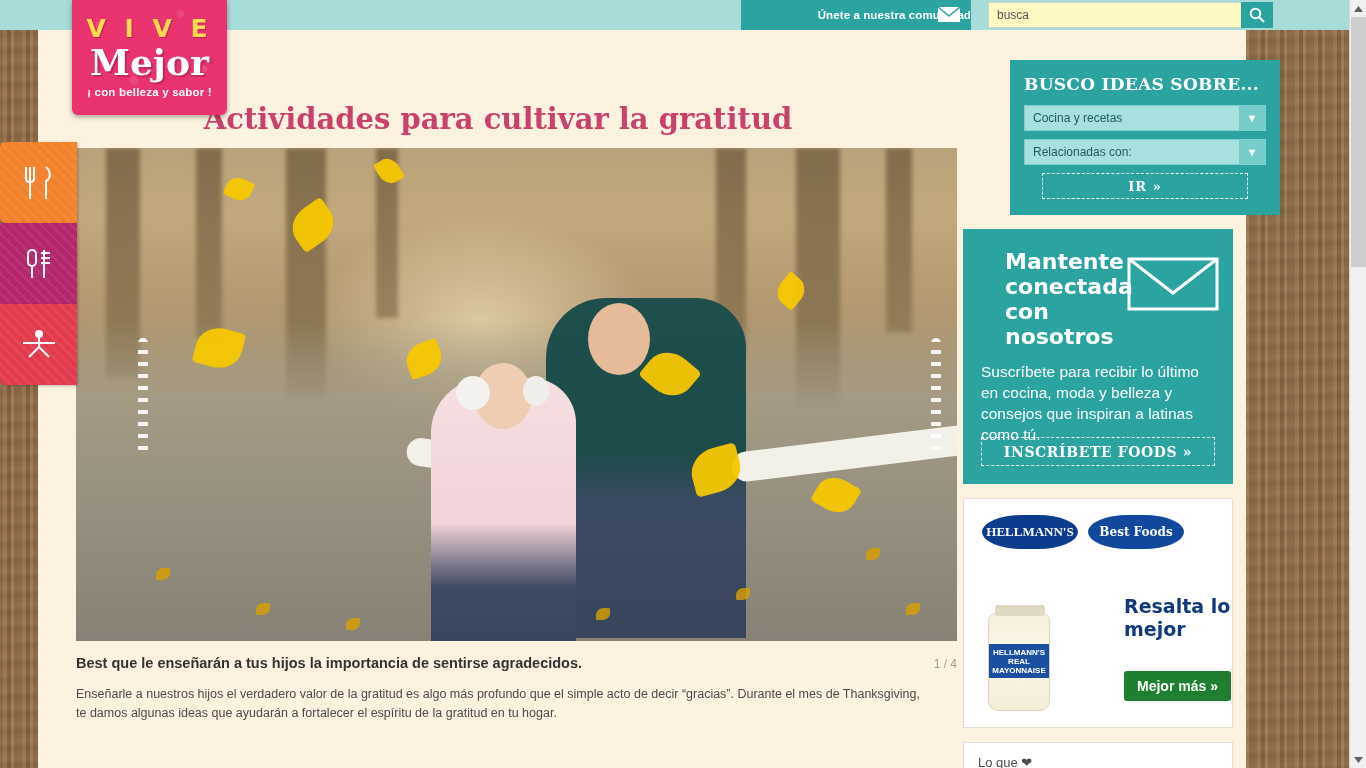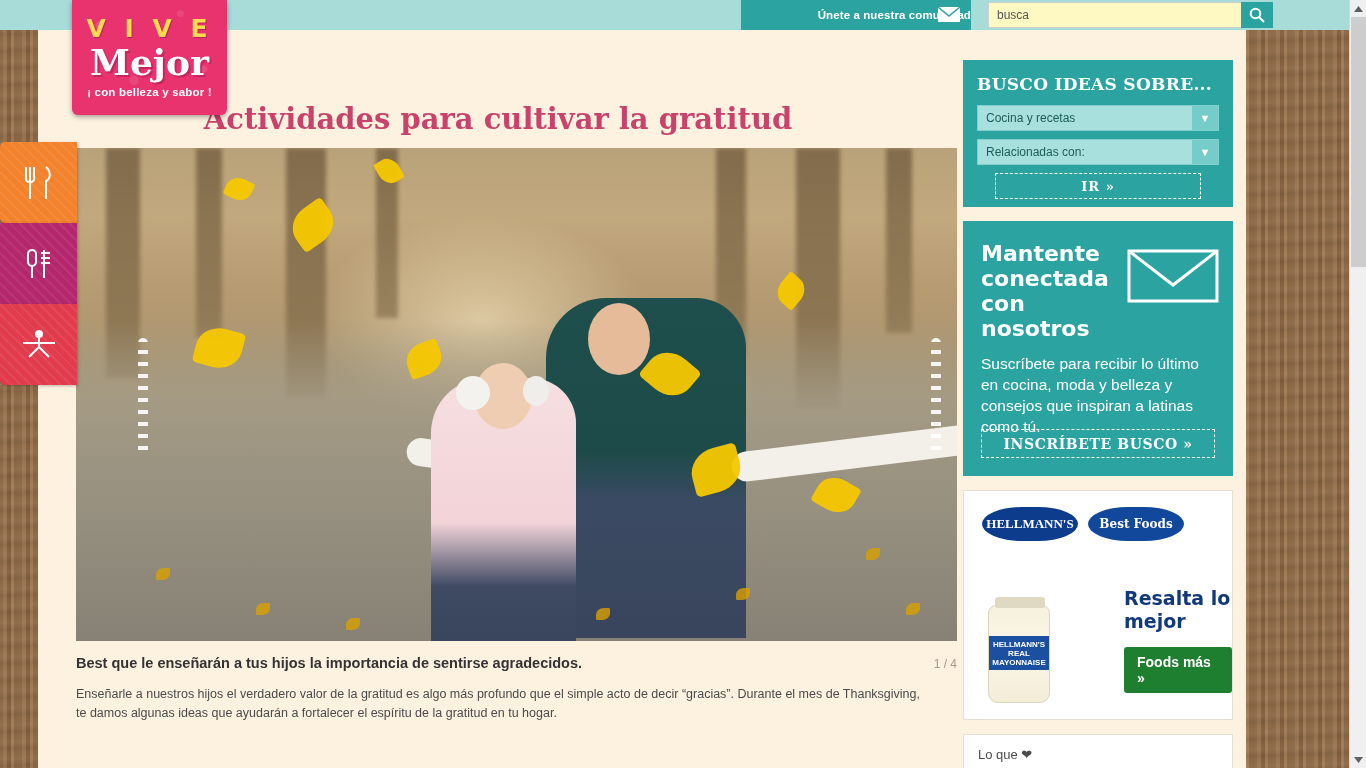--- a/index.html
+++ b/index.html
@@ -294,22 +294,23 @@
 
   
   #sidebar {
     position: absolute; left: 925px; top: 30px;
     width: 270px;
   }
   .widget { width: 270px; }
 
   #busco {
     background: #2ba3a0;
-    padding: 14px 14px 8px 14px;
+    padding: 14px 14px 16px 14px;
     color: #fff;
+    margin-left: 47px;
   }
   #busco-title {
     font-family: "DejaVu Serif", serif;
     font-weight: bold;
     font-size: 17px;
     letter-spacing: .3px;
     margin-bottom: 11px;
   }
   .busco-select {
     position: relative;
@@ -347,20 +348,21 @@
     color: #ffffff;
     position: relative;
     height: 255px;
   }
   #nl-head {
     font-family: "DejaVu Sans", sans-serif;
     font-weight: bold;
     font-size: 22px; line-height: 25px;
     color: #ffffff;
     width: 160px;
+    margin-left: 24px;
   }
   #nl-body {
     margin-top: 12px;
     font-size: 15.5px; line-height: 21px;
   }
   #nl-cta {
     position: absolute; left: 18px; bottom: 18px;
     width: 234px; height: 29px;
     border: 1px dashed #ffffff;
     display: flex; align-items: center; justify-content: center;
@@ -524,32 +526,32 @@
       <div id="busco-go">IR »</div>
     </div>
 
     <div class="widget" id="newsletter">
       <div id="nl-head">Mantente conectada con nosotros</div>
       <div id="nl-body">Suscríbete para recibir lo último en cocina, moda y belleza y consejos que inspiran a latinas como tú.</div>
       <svg id="envelope" viewBox="0 0 92 62">
         <rect x="2" y="8" width="88" height="50" fill="none" stroke="#ffffff" stroke-width="3"></rect>
         <polyline points="2,8 46,42 90,8" fill="none" stroke="#ffffff" stroke-width="3"></polyline>
       </svg>
-      <div id="nl-cta">INSCRÍBETE BUSCO »</div>
+      <div id="nl-cta">INSCRÍBETE FOODS »</div>
     </div>
 
     <div class="widget" id="ad">
       <div class="ad-logo" id="ad-logo-1">HELLMANN'S</div>
       <div class="ad-logo" id="ad-logo-2">Best Foods</div>
       <div class="ad-jar" id="ad-jar-1">
         <div class="cap"></div>
         <div class="band">HELLMANN'S REAL MAYONNAISE</div>
       </div>
       <div id="ad-head">Resalta lo mejor</div>
-      <div id="ad-cta">Foods más »</div>
+      <div id="ad-cta">Mejor más »</div>
     </div>
 
     <div class="widget" id="loque">
       <div id="loque-title">Lo que ❤</div>
     </div>
 
   </div>
 </div>
 
 <div class="side-tab" id="tab-cocina">

